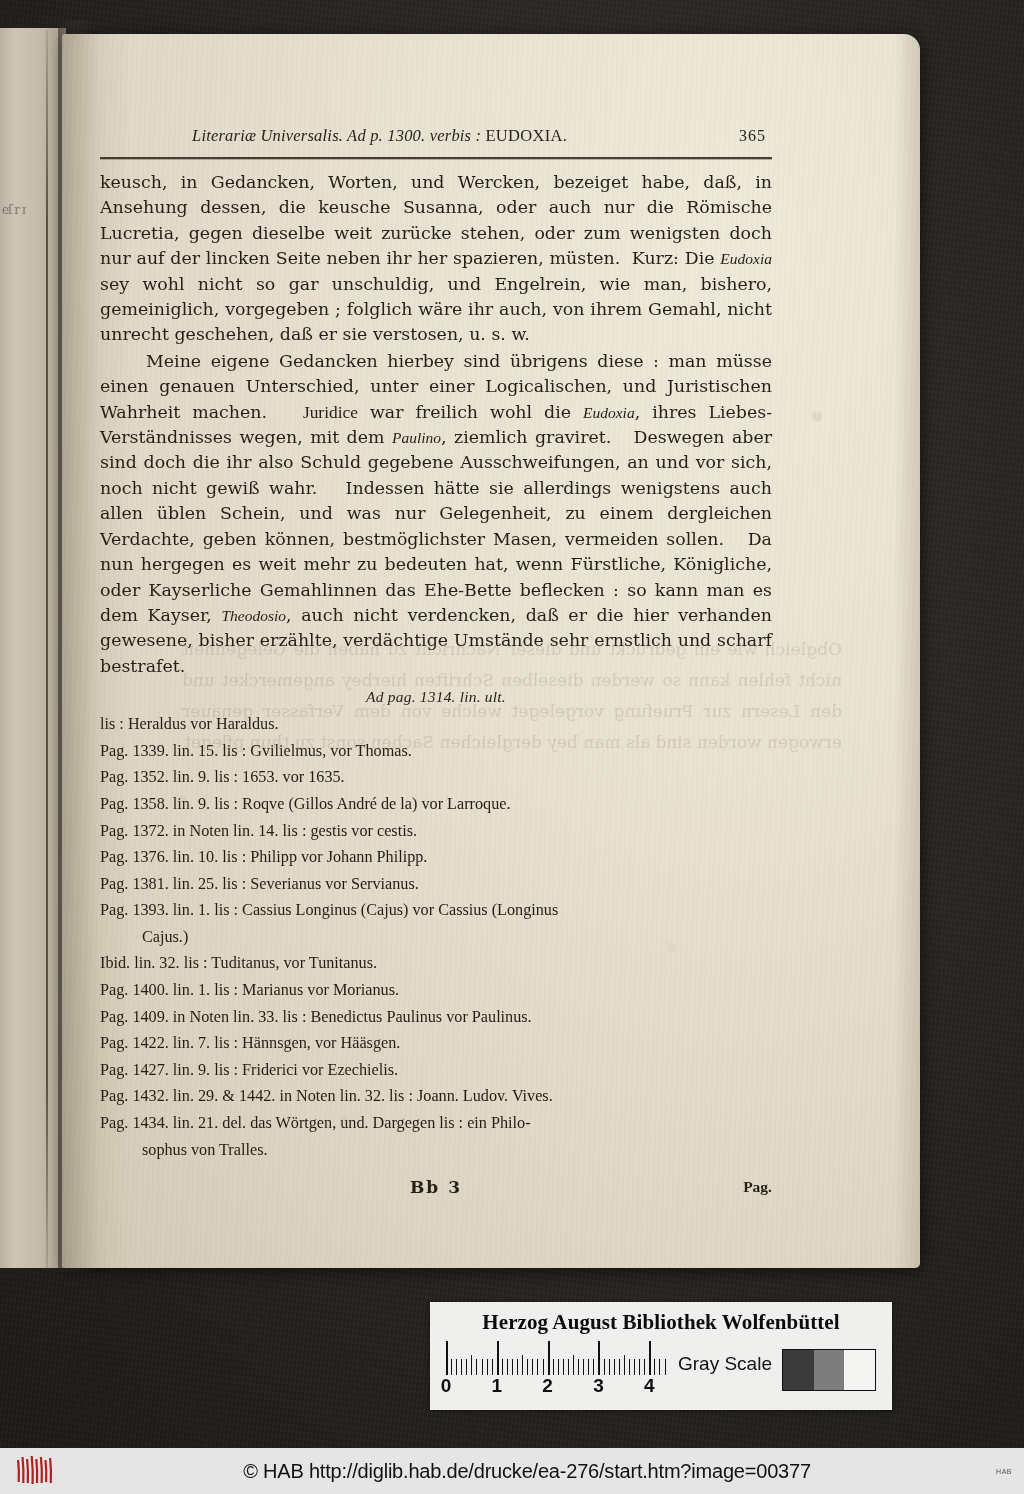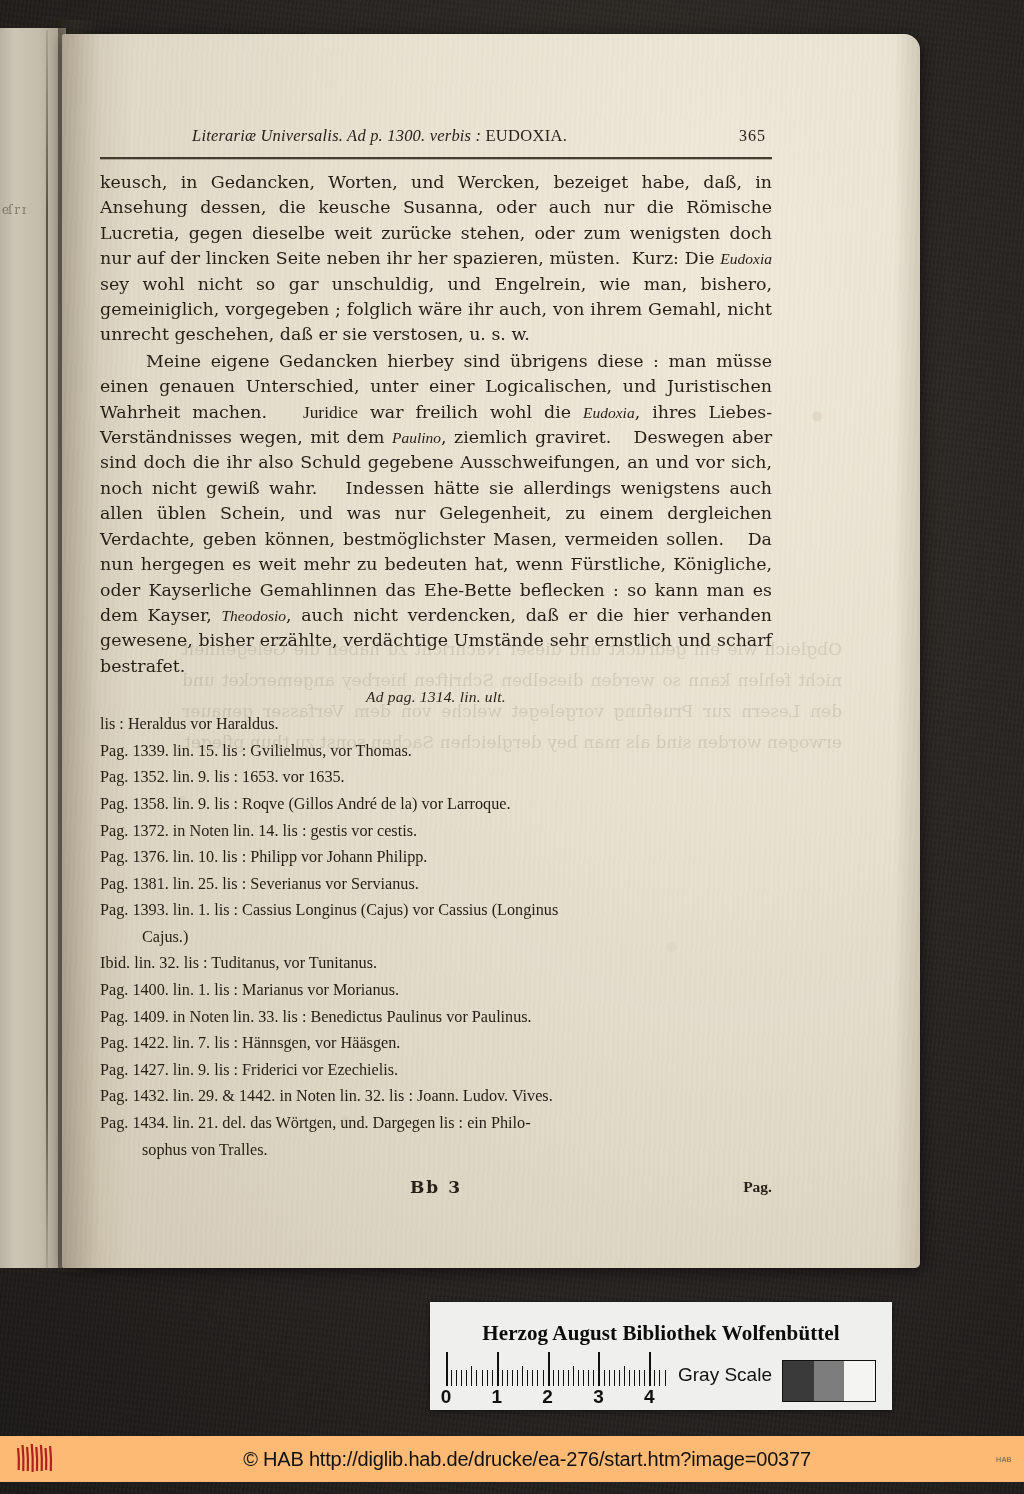--- a/index.html
+++ b/index.html
@@ -236,21 +236,21 @@
     width: 462px; height: 108px;
     background: #efefed;
     box-shadow: 0 1px 5px rgba(0,0,0,.5);
   }
   .scalecard-title {
     text-align: center;
     font-family: "Liberation Serif", serif;
     font-weight: 700;
     font-size: 21px;
     color: #0c0c0c;
-    padding-top: 19px;
+    padding-top: 8px;
     letter-spacing: .1px;
   }
   .scalecard-body {
     position: relative;
     height: 72px;
   }
   .ruler {
     position: absolute;
     left: 16px; top: 6px;
     width: 216px; height: 34px;
@@ -286,23 +286,23 @@
     left: 352px; top: 14px;
     width: 92px; height: 40px;
     border: 1px solid #111;
     display: flex;
   }
   .grayscale-chips i { flex: 1; display: block; }
 
   
   .watermark {
     position: absolute;
-    left: 0; bottom: 12px;
+    left: 0; bottom: 0;
     width: 1024px; height: 46px;
-    background: #fdba74;
+    background: #e5e5e5;
     display: flex;
     align-items: center;
   }
   .wm-logo {
     width: 70px; height: 46px;
     display: flex;
     align-items: center;
     justify-content: center;
     flex: 0 0 70px;
   }

